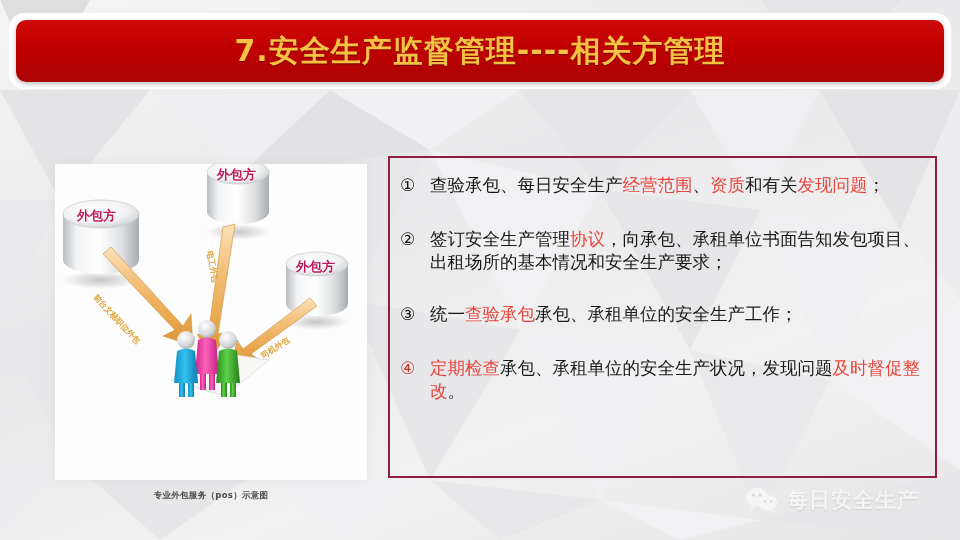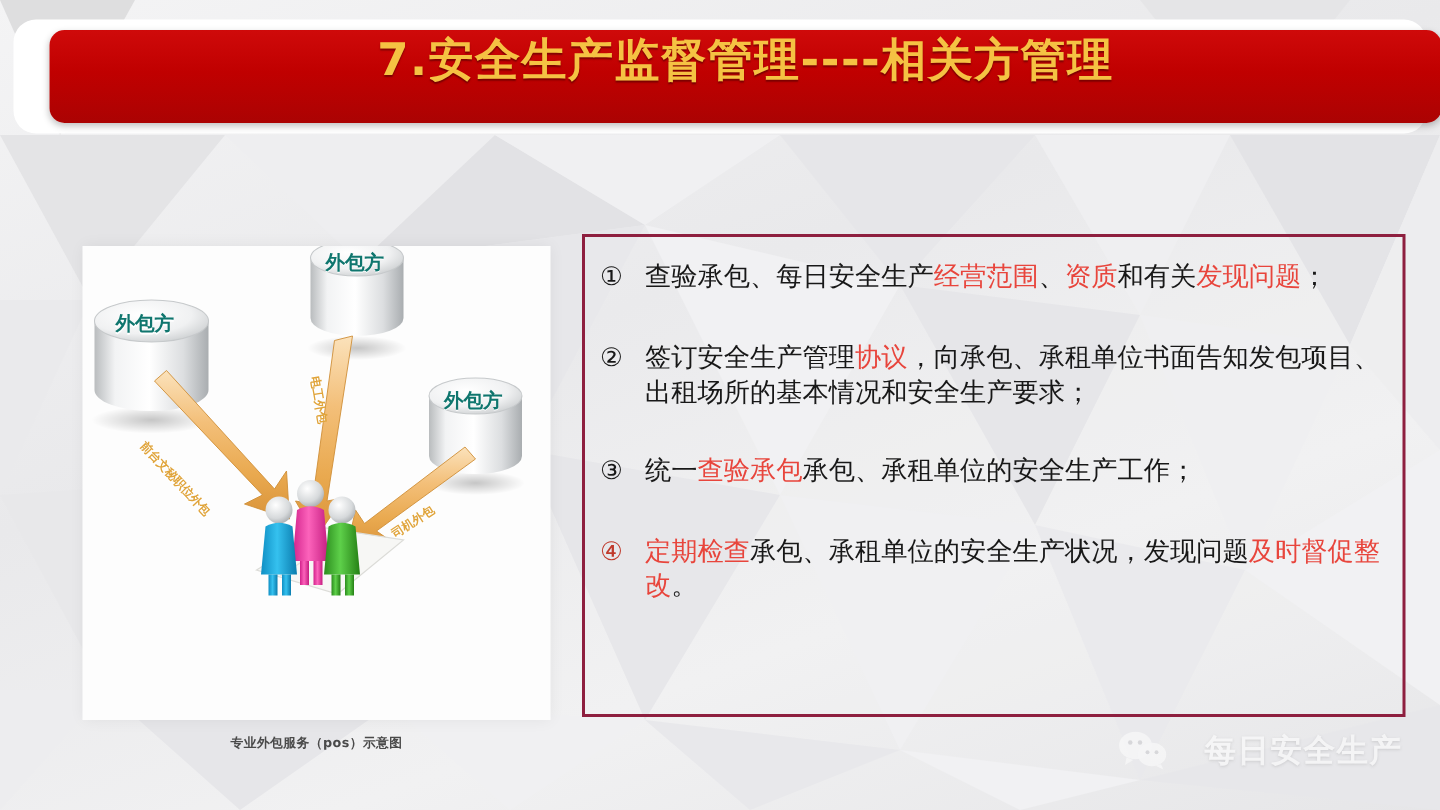--- a/index.html
+++ b/index.html
@@ -23,42 +23,42 @@
     position:absolute;left:12px;top:16px;width:936px;height:70px;
     border-radius:12px;
     background:#ffffff;
     box-shadow:0 0 0 3px #ffffff;
   }
   .banner{
     position:absolute;left:16px;top:20px;width:928px;height:62px;
     border-radius:10px;
     background:linear-gradient(180deg,#cf0a0a 0%,#c00000 45%,#ab0303 100%);
     box-shadow:0 2px 5px rgba(0,0,0,.25);
-    display:flex;justify-content:center;margin-left:17px;
+    display:flex;align-items:center;justify-content:center;
   }
   .banner-title{
     color:#f5c243;
     font-size:30px;
     font-weight:bold;
     letter-spacing:1px;
     white-space:nowrap;
     text-shadow:0 1px 1px rgba(0,0,0,.35);
     font-family:"DejaVu Sans","Liberation Sans",sans-serif;
   }
 
   
   .illus{
     position:absolute;left:55px;top:164px;width:312px;height:316px;
     background:#fdfdfd;
     box-shadow:0 0 10px rgba(0,0,0,.06);
   }
   .illus-svg{position:absolute;left:0;top:0;width:312px;height:316px;}
 
   .cyl-label{
-    font-size:13px;font-weight:bold;color:#0f766e;
+    font-size:13px;font-weight:bold;color:#be185d;
     font-family:Liberation Mono, monospace;
     text-shadow:0 1px 0 #ffffff;
   }
   .arrow-label{
     position:absolute;
     font-size:8px;font-weight:bold;
     color:#e0a43a;
     font-family:"DejaVu Sans","Liberation Sans",sans-serif;
     white-space:nowrap;
     text-shadow:0 1px 0 rgba(255,255,255,.8);
@@ -108,21 +108,21 @@
     font-size:17px;
     color:#181818;
   }
   .marker.red{color:#c0392b;}
   .txt{flex:1 1 auto;}
   .hl{color:#e8453c;}
 
   
   .watermark{
     position:absolute;left:745px;top:486px;
-    display:flex;align-items:center;gap:24px;
+    display:flex;align-items:center;gap:8px;
     opacity:.55;
   }
   .wm-text{
     font-size:21px;font-weight:bold;color:#ffffff;
     font-family:"DejaVu Sans","Liberation Sans",sans-serif;
     text-shadow:0 1px 2px rgba(120,120,120,.45);
     letter-spacing:1px;
   }
 </style>
 </head>

